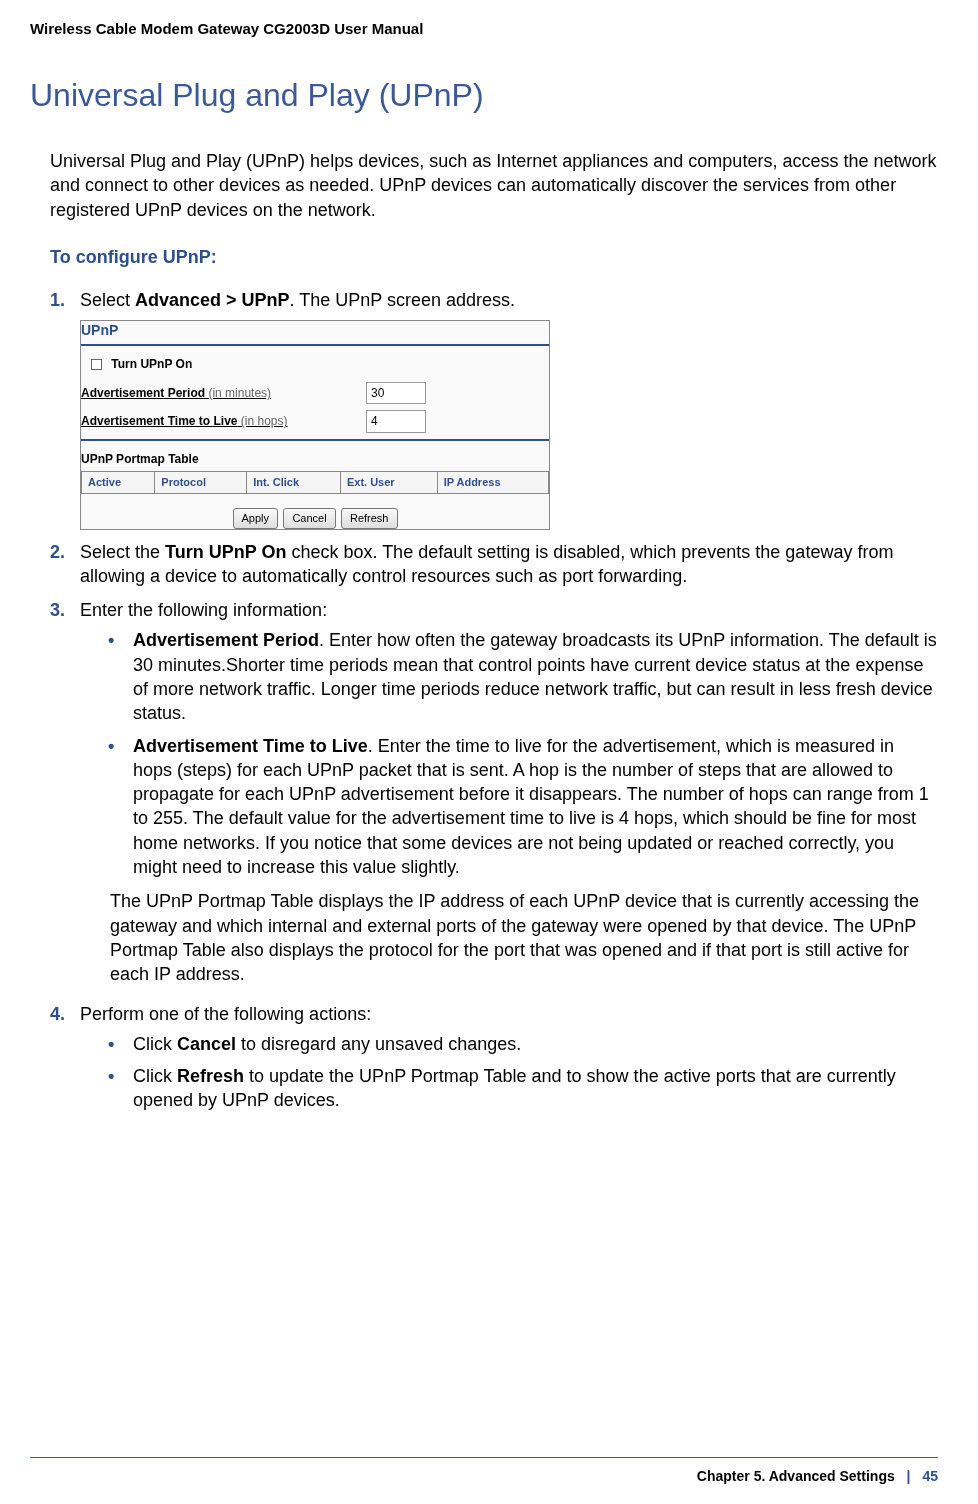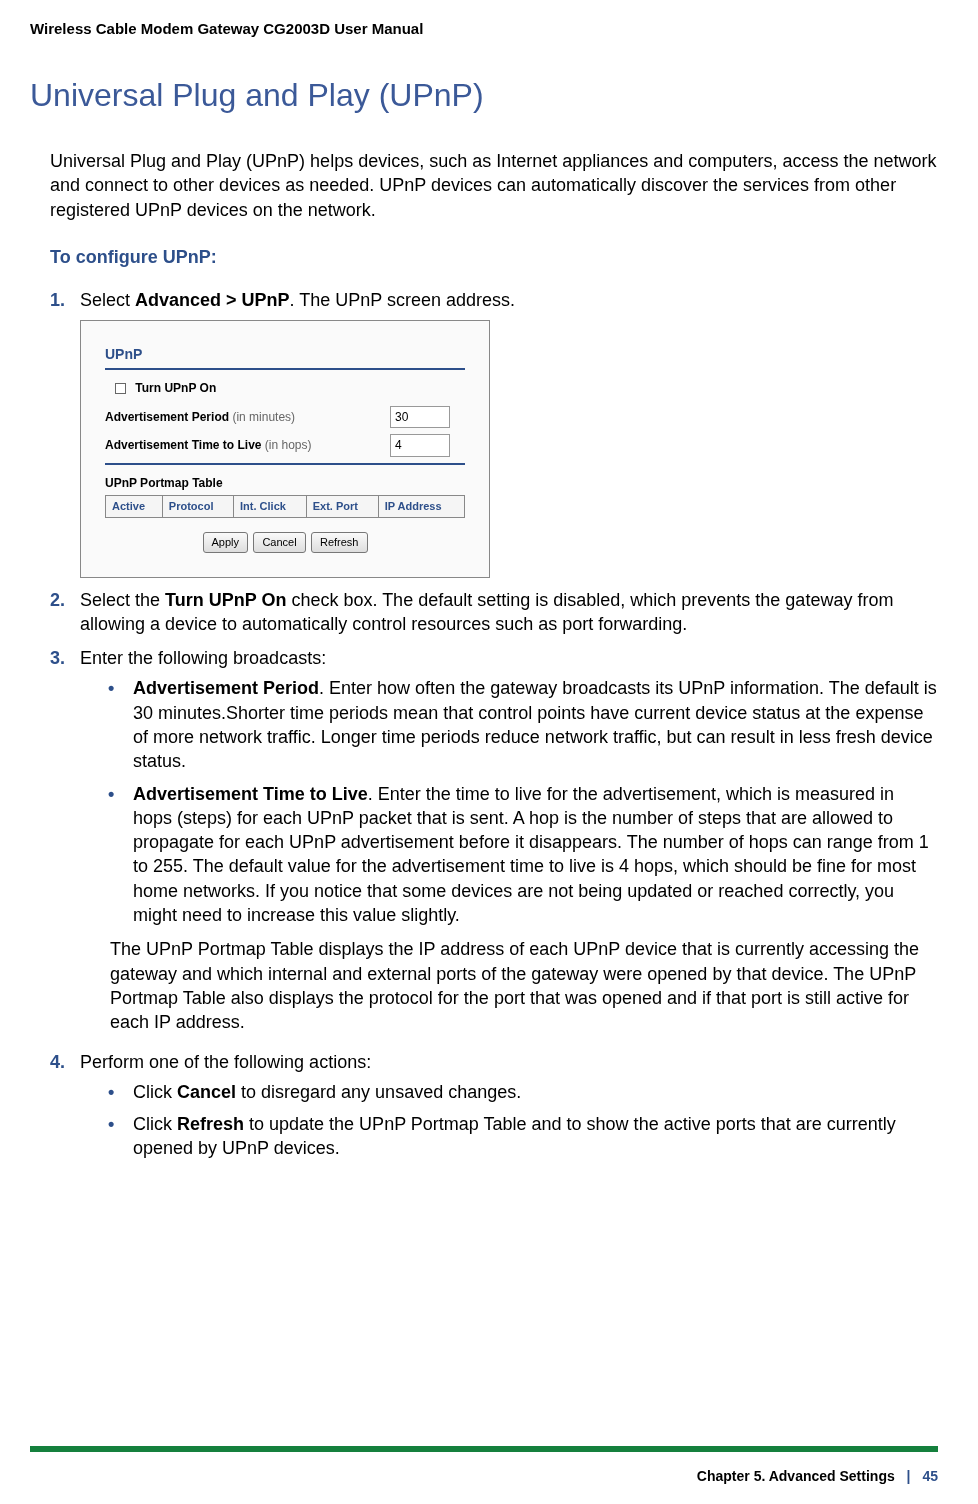--- a/index.html
+++ b/index.html
@@ -60,22 +60,22 @@
       left: 0;
     }
     ol.steps > li .step-number::after {
       content: ".";
     }
     .bold {
       font-weight: bold;
     }
     .screenshot-box {
       border: 1px solid #888;
-      width: 410px;
-      padding: 24px;
+      width: 470px;
+      padding: 0;
       margin: 8px 0 10px 0;
       background: #fafafa;
       font-size: 12px;
     }
     .screenshot-box .panel-title {
       color: #2d4f8a;
       font-weight: bold;
       font-size: 14px;
       margin-bottom: 4px;
     }
@@ -98,20 +98,21 @@
     }
     .screenshot-box .field-row {
       display: flex;
       align-items: center;
       margin: 6px 0;
     }
     .screenshot-box .field-label {
       width: 285px;
       font-weight: bold;
       font-size: 12px;
+      text-decoration: underline;
     }
     .screenshot-box .field-label .hint {
       font-weight: normal;
       color: #666;
     }
     .screenshot-box .field-input {
       border: 1px solid #999;
       width: 60px;
       padding: 2px 4px;
       font-size: 12px;
@@ -170,22 +171,22 @@
     .indent-text {
       margin: 10px 0 15px 30px;
       font-size: 18px;
       line-height: 1.35;
     }
     .page-footer {
       position: absolute;
       bottom: 20px;
       right: 40px;
       left: 30px;
-      border-top: 6px solid #15803d;
-      padding-top: 16px;
+      border-top: 1px solid #15803d;
+      padding-top: 10px;
       text-align: right;
       font-size: 14px;
     }
     .page-footer .chapter {
       font-weight: bold;
     }
     .page-footer .sep {
       color: #2d4f8a;
       font-weight: bold;
       margin: 0 8px;
@@ -235,41 +236,41 @@
           <span class="field-input">4</span>
         </div>
         <div class="blue-line"></div>
         <div class="tbl-title">UPnP Portmap Table</div>
         <table>
           <tbody>
               <tr>
             <th>Active</th>
             <th>Protocol</th>
             <th>Int. Click</th>
-            <th>Ext. Port</th>
+            <th>Ext. User</th>
             <th>IP Address</th>
           </tr>
         </tbody>
           </table>
         <div class="btn-row">
           <span class="btn">Apply</span>
           <span class="btn">Cancel</span>
           <span class="btn">Refresh</span>
         </div>
       </div>
     </li>
 
     <li>
       <span class="step-number">2</span>
       <span>Select the </span><span class="bold">Turn UPnP On</span><span> check box. The default setting is disabled, which prevents the gateway from allowing a device to automatically control resources such as port forwarding.</span>
     </li>
 
     <li>
       <span class="step-number">3</span>
-      <span>Enter the following broadcasts:</span>
+      <span>Enter the following information:</span>
       <ul class="bullets">
         <li>
           <span class="bold">Advertisement Period</span><span>. Enter how often the gateway broadcasts its UPnP information. The default is 30 minutes.Shorter time periods mean that control points have current device status at the expense of more network traffic. Longer time periods reduce network traffic, but can result in less fresh device status.</span>
         </li>
         <li>
           <span class="bold">Advertisement Time to Live</span><span>. Enter the time to live for the advertisement, which is measured in hops (steps) for each UPnP packet that is sent. A hop is the number of steps that are allowed to propagate for each UPnP advertisement before it disappears. The number of hops can range from 1 to 255. The default value for the advertisement time to live is 4 hops, which should be fine for most home networks. If you notice that some devices are not being updated or reached correctly, you might need to increase this value slightly.</span>
         </li>
       </ul>
       <p class="indent-text">The UPnP Portmap Table displays the IP address of each UPnP device that is currently accessing the gateway and which internal and external ports of the gateway were opened by that device. The UPnP Portmap Table also displays the protocol for the port that was opened and if that port is still active for each IP address.</p>
     </li>

